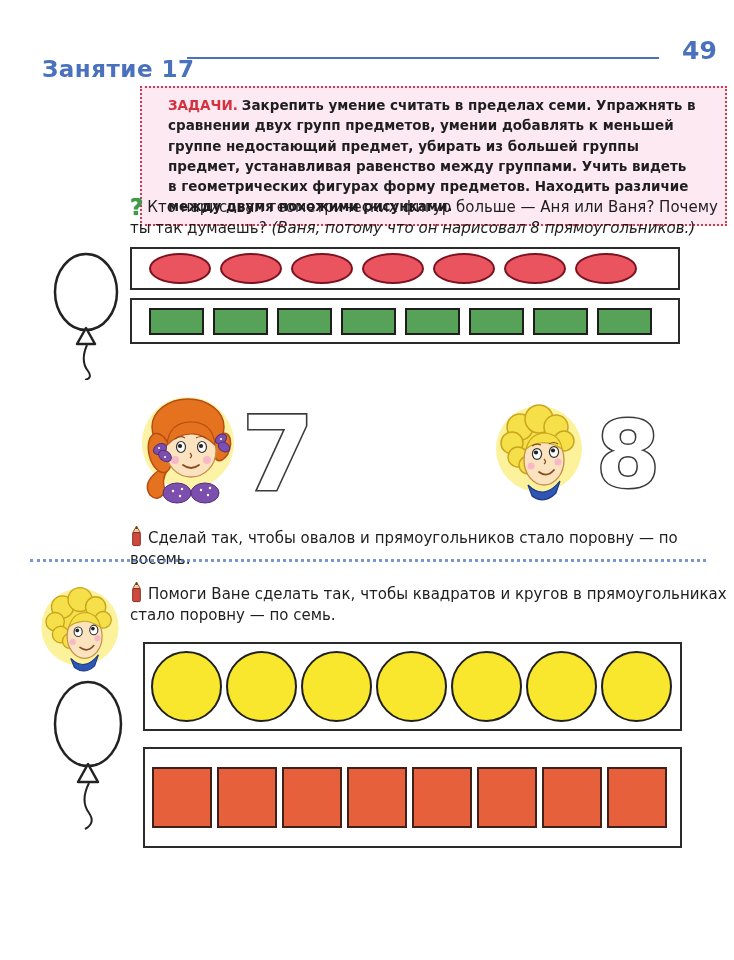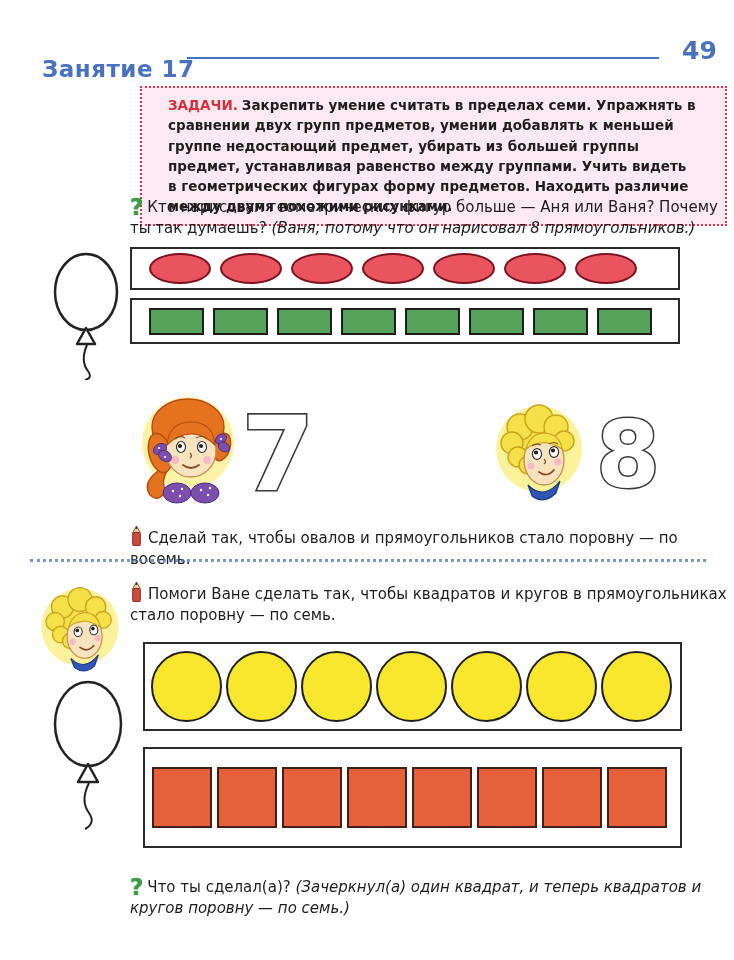--- a/index.html
+++ b/index.html
@@ -233,17 +233,14 @@
       <span class="osquare"></span>
       <span class="osquare"></span>
       <span class="osquare"></span>
       <span class="osquare"></span>
       <span class="osquare"></span>
       <span class="osquare"></span>
       <span class="osquare"></span>
       <span class="osquare"></span>
     </div>
 
-  <div class="qblock q2">
-    <span class="q-icon">?</span><span>Что ты сделал(а)? </span><span class="answer">(Зачеркнул(а) один квадрат, и теперь квадратов и кругов поровну — по семь.)</span>
-  </div>
 
 </div>
 
 </body></html>

